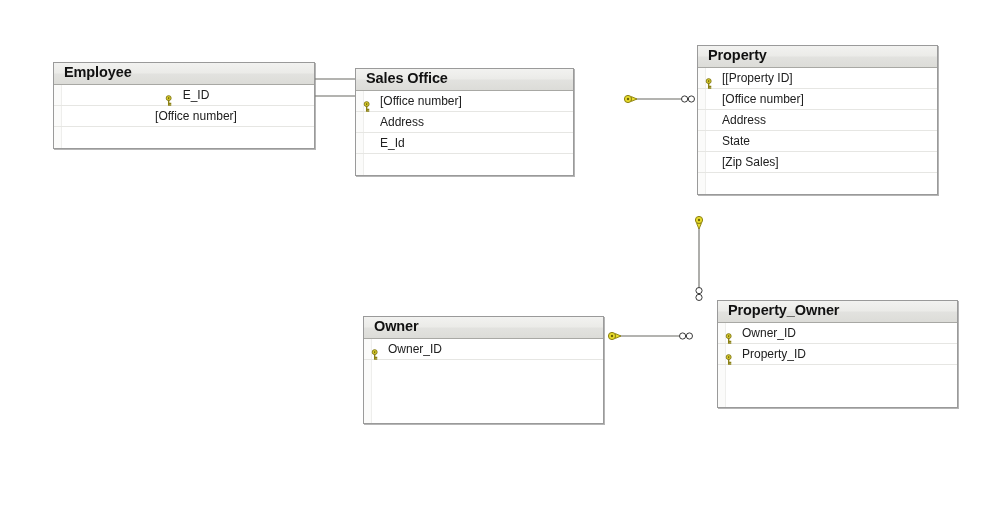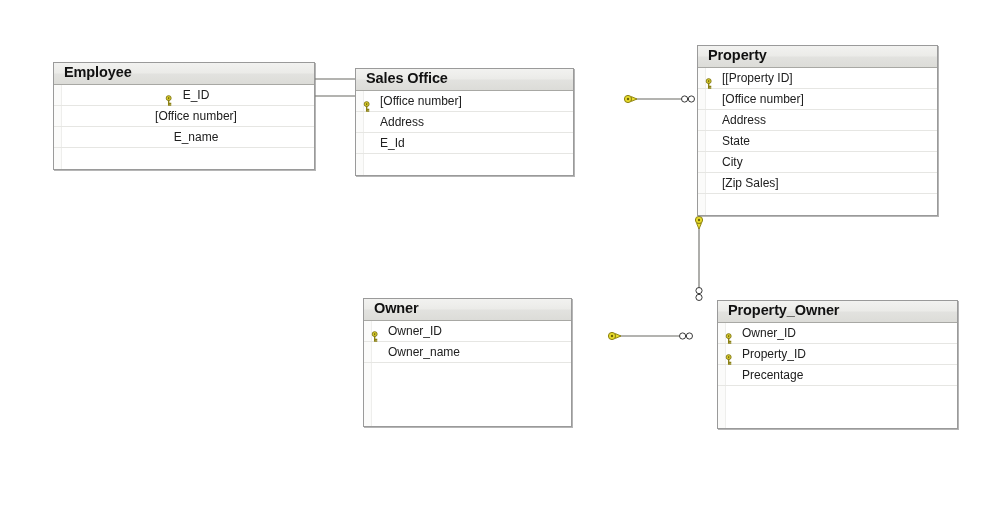--- a/index.html
+++ b/index.html
@@ -168,21 +168,20 @@
           <div class="tbl-title">Employee</div>
         </div>
         <div class="tbl-body">
           <div class="gutter"></div>
           <div class="row"><span class="keycell"><svg class="keyicon" viewBox="0 0 12 12">
                 <circle cx="4" cy="3.4" r="2.7" fill="#ddd02a" stroke="#7e7410" stroke-width="1"></circle>
                 <circle cx="4" cy="3.4" r="0.9" fill="#5f5808"></circle>
                 <path d="M4 6 L4 11 M4 9.3 L6.1 9.3 M4 11 L6.1 11" stroke="#8a8012" stroke-width="1.5" fill="none" stroke-linecap="square"></path>
               </svg></span><span class="fieldname">E_ID</span></div>
           <div class="row"><span class="keycell"></span><span class="fieldname">[Office number]</span></div>
-          <div class="row"><span class="keycell"></span><span class="fieldname">E_name</span></div>
           <div class="row blank"></div>
         </div>
       </div>
       <div class="table" style="left: 355px; top: 68px; width: 219px;">
         <div class="tbl-header">
           <div class="tbl-title">Sales Office</div>
         </div>
         <div class="tbl-body">
           <div class="gutter"></div>
           <div class="row"><span class="keycell"><svg class="keyicon" viewBox="0 0 12 12">
@@ -202,37 +201,35 @@
         <div class="tbl-body">
           <div class="gutter"></div>
           <div class="row"><span class="keycell"><svg class="keyicon" viewBox="0 0 12 12">
                 <circle cx="4" cy="3.4" r="2.7" fill="#ddd02a" stroke="#7e7410" stroke-width="1"></circle>
                 <circle cx="4" cy="3.4" r="0.9" fill="#5f5808"></circle>
                 <path d="M4 6 L4 11 M4 9.3 L6.1 9.3 M4 11 L6.1 11" stroke="#8a8012" stroke-width="1.5" fill="none" stroke-linecap="square"></path>
               </svg></span><span class="fieldname">[[Property ID]</span></div>
           <div class="row"><span class="keycell"></span><span class="fieldname">[Office number]</span></div>
           <div class="row"><span class="keycell"></span><span class="fieldname">Address</span></div>
           <div class="row"><span class="keycell"></span><span class="fieldname">State</span></div>
-          <div class="row"><span class="keycell"></span><span class="fieldname">City</span></div>
           <div class="row"><span class="keycell"></span><span class="fieldname">[Zip Sales]</span></div>
           <div class="row blank"></div>
         </div>
       </div>
-      <div class="table" style="left: 363px; top: 298px; width: 209px; text-decoration: underline;">
+      <div class="table" style="left: 363px; top: 316px; width: 241px; text-decoration: underline;">
         <div class="tbl-header">
           <div class="tbl-title">Owner</div>
         </div>
         <div class="tbl-body">
           <div class="gutter"></div>
           <div class="row"><span class="keycell"><svg class="keyicon" viewBox="0 0 12 12">
                 <circle cx="4" cy="3.4" r="2.7" fill="#ddd02a" stroke="#7e7410" stroke-width="1"></circle>
                 <circle cx="4" cy="3.4" r="0.9" fill="#5f5808"></circle>
                 <path d="M4 6 L4 11 M4 9.3 L6.1 9.3 M4 11 L6.1 11" stroke="#8a8012" stroke-width="1.5" fill="none" stroke-linecap="square"></path>
               </svg></span><span class="fieldname">Owner_ID</span></div>
-          <div class="row"><span class="keycell"></span><span class="fieldname">Owner_name</span></div>
           <div class="row blank"></div>
           <div class="row blank"></div>
           <div class="row blank"></div>
         </div>
       </div>
       <div class="table" style="left: 697px; top: 300px; width: 241px; margin-left: 20px;">
         <div class="tbl-header">
           <div class="tbl-title">Property_Owner</div>
         </div>
         <div class="tbl-body">
@@ -240,20 +237,19 @@
           <div class="row"><span class="keycell"><svg class="keyicon" viewBox="0 0 12 12">
                 <circle cx="4" cy="3.4" r="2.7" fill="#ddd02a" stroke="#7e7410" stroke-width="1"></circle>
                 <circle cx="4" cy="3.4" r="0.9" fill="#5f5808"></circle>
                 <path d="M4 6 L4 11 M4 9.3 L6.1 9.3 M4 11 L6.1 11" stroke="#8a8012" stroke-width="1.5" fill="none" stroke-linecap="square"></path>
               </svg></span><span class="fieldname">Owner_ID</span></div>
           <div class="row"><span class="keycell"><svg class="keyicon" viewBox="0 0 12 12">
                 <circle cx="4" cy="3.4" r="2.7" fill="#ddd02a" stroke="#7e7410" stroke-width="1"></circle>
                 <circle cx="4" cy="3.4" r="0.9" fill="#5f5808"></circle>
                 <path d="M4 6 L4 11 M4 9.3 L6.1 9.3 M4 11 L6.1 11" stroke="#8a8012" stroke-width="1.5" fill="none" stroke-linecap="square"></path>
               </svg></span><span class="fieldname">Property_ID</span></div>
-          <div class="row"><span class="keycell"></span><span class="fieldname">Precentage</span></div>
           <div class="row blank"></div>
           <div class="row blank"></div>
         </div>
       </div>
     </div>
 
 </div>
 
 </body></html>

